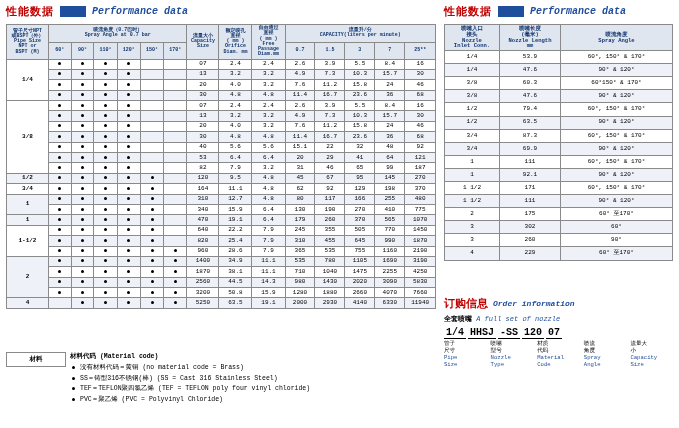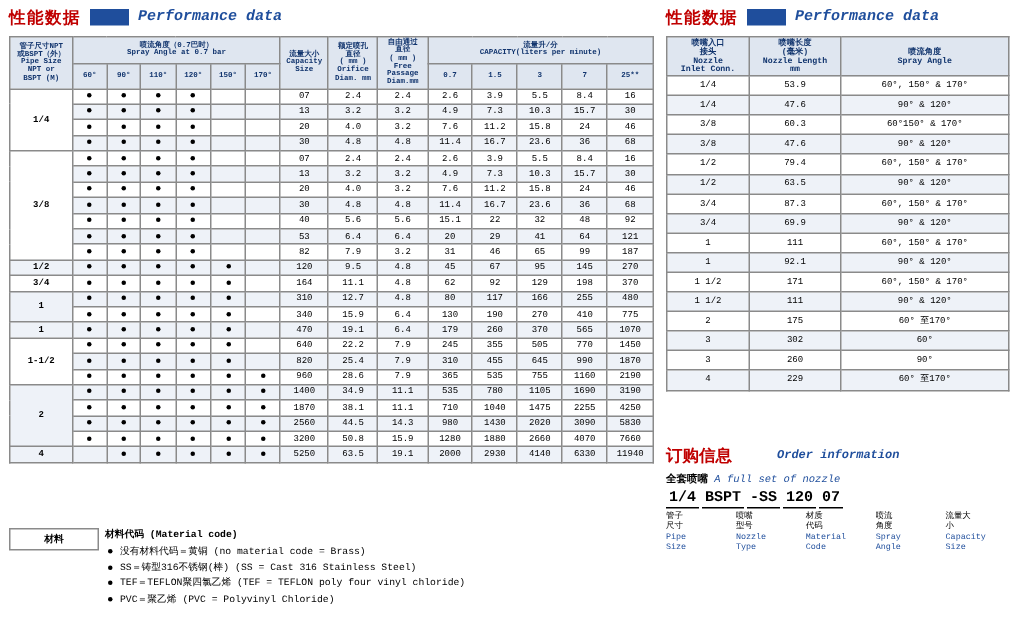--- a/index.html
+++ b/index.html
@@ -44,21 +44,21 @@
   #material .matlist{margin-left:4px;}
   #material ul{margin:0;padding:0 0 0 10px;list-style:none;}
   #material li{margin:1.5px 0;position:relative;}
   #material li:before{content:"";position:absolute;left:-8px;top:3px;width:3px;height:3px;background:#000;border-radius:50%;}
   #material .title{font-weight:bold;margin-bottom:2px;}
 
   
   #ordering{position:absolute;left:444px;top:296px;width:229px;}
   #ordering .oh{display:flex;align-items:center;gap:5px;margin-bottom:3px;}
   #ordering .oh .cn{color:#c00000;font-weight:bold;font-size:11px;}
-  #ordering .oh .en{color:#1f4e9c;font-weight:bold;font-size:8px;font-style:italic;margin-left:25px;}
+  #ordering .oh .en{color:#1f4e9c;font-weight:bold;font-size:8px;font-style:italic;}
   #ordering .sub{font-size:7px;margin-bottom:3px;}
   #ordering .sub b{font-weight:bold;}
   #ordering .sub .en2{color:#1f4e9c;font-style:italic;}
   #ordering .codeline{display:flex;align-items:flex-end;gap:2px;font-weight:bold;font-size:10px;margin:2px 0 1px 0;}
   #ordering .codeline span{border-bottom:1px solid #000;padding:0 2px;}
   #ordering .legend{display:flex;gap:4px;font-size:5.6px;line-height:1.25;}
   #ordering .legend div{width:46px;}
   #ordering .legend .en3{color:#1f4e9c;}
 </style>
 </head>
@@ -609,21 +609,21 @@
     <div class="oh">
       <span class="cn">订购信息</span>
       <span class="en">Order information</span>
     </div>
     <div class="sub">
       <b>全套喷嘴</b>
       <span class="en2">A full set of nozzle</span>
     </div>
     <div class="codeline" id="ordering-code">
         <span>1/4</span>
-        <span>BSPT</span>
+        <span>HHSJ</span>
         <span>-SS</span>
         <span>120</span>
         <span>07</span>
       </div>
     <div class="legend" id="ordering-legend">
         <div>管子<br>尺寸<br><span class="en3">Pipe</span><br><span class="en3">Size</span></div>
         <div>喷嘴<br>型号<br><span class="en3">Nozzle</span><br><span class="en3">Type</span></div>
         <div>材质<br>代码<br><span class="en3">Material</span><br><span class="en3">Code</span></div>
         <div>喷流<br>角度<br><span class="en3">Spray</span><br><span class="en3">Angle</span></div>
         <div>流量大<br>小<br><span class="en3">Capacity</span><br><span class="en3">Size</span></div>

